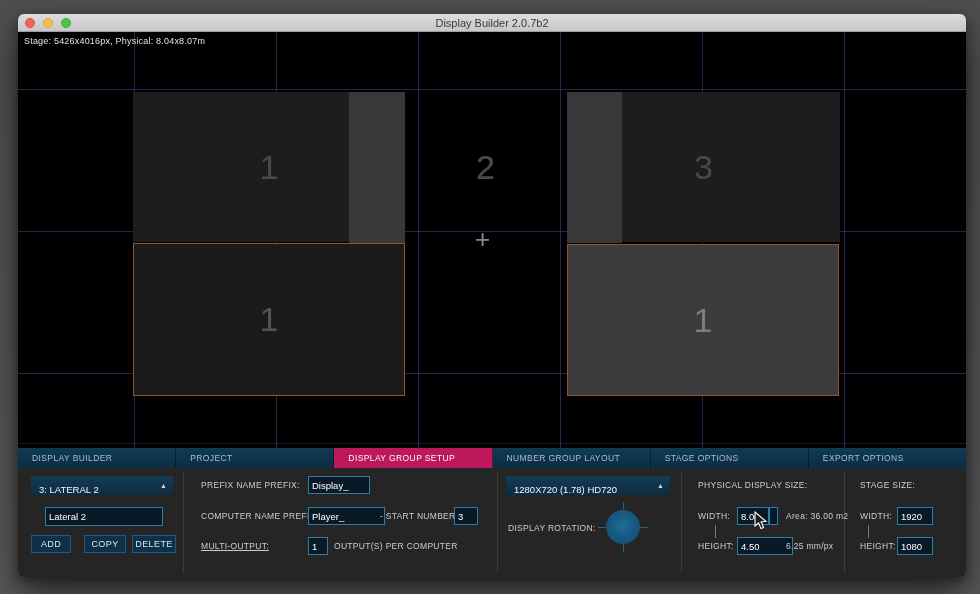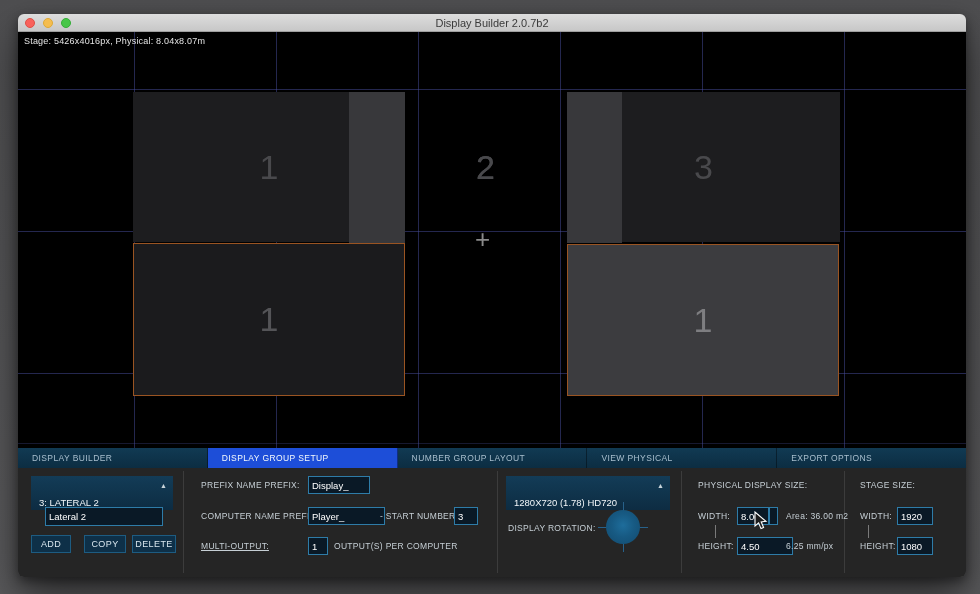--- a/index.html
+++ b/index.html
@@ -30,30 +30,30 @@
   .overlap{position:absolute;background:#38383b;}
   .sel{border:1px solid #9a5422;box-sizing:border-box;}
   .center-marker{position:absolute;font-size:26px;font-weight:200;color:#8a8a8a;line-height:1;}
   
   .tabbar{position:absolute;left:0;top:434px;width:948px;height:20px;display:flex;
           background:#0c2d42;}
   .tab{flex:1 1 0;font-size:8.5px;letter-spacing:.4px;color:#a9bfce;line-height:20px;
        padding-left:14px;box-sizing:border-box;background:linear-gradient(#103а52,#0c2d42);
        background:linear-gradient(#113a53,#0c2d42);border-right:1px solid rgba(0,0,0,.4);
        white-space:nowrap;overflow:hidden;}
-  .tab.active{background:#1d4ed8;color:#f4fafd;}
+  .tab.active{background:#be185d;color:#f4fafd;}
   
   .panel{position:absolute;left:0;top:454px;width:948px;height:109px;background:#252525;
          border-radius:0 0 6px 6px;}
   .vsep{position:absolute;top:3px;height:102px;width:1px;background:#3c3c3c;}
   .lbl{position:absolute;font-size:8.5px;color:#c6cfd5;letter-spacing:.3px;white-space:nowrap;}
   .tfield{position:absolute;background:#0a1926;border:1px solid #2e7ca8;color:#fff;
           font-size:9.5px;padding:0 3px;box-sizing:border-box;font-family:inherit;outline:none;}
   .dropdown{position:absolute;background:linear-gradient(#133c57,#0d2c42);color:#f2f6f9;
-            font-size:9.5px;line-height:19px;height:19px;padding:17px 8px;box-sizing:border-box;
+            font-size:9.5px;line-height:19px;height:19px;padding:4px 8px;box-sizing:border-box;
             white-space:nowrap;}
   .dropdown .caret{position:absolute;right:6px;top:0;font-size:7px;color:#c8d4da;}
   .btn{position:absolute;background:#0e3048;border:1px solid #1d5c82;color:#d8e6ee;
        font-size:9px;letter-spacing:.4px;text-align:center;line-height:16px;height:18px;
        box-sizing:border-box;font-family:inherit;padding:0;}
   .linkline{position:absolute;width:1px;height:13px;background:#7a7a7a;}
   .stepper{position:absolute;width:9px;height:18px;background:#0a1926;border:1px solid #2e7ca8;box-sizing:border-box;}
   
   .dial-cross-h{position:absolute;width:50px;height:1px;background:#27618a;}
   .dial-cross-v{position:absolute;width:1px;height:50px;background:#27618a;}
@@ -111,23 +111,24 @@
         <span class="num" style="color:#7e7e81">1</span>
       </div>
 
       <div class="center-marker" style="left:457px;top:194px;">+</div>
 
       <div class="stage-info">Stage: 5426x4016px, Physical: 8.04x8.07m</div>
     </div>
 
     <div class="tabbar">
       <div class="tab">DISPLAY BUILDER</div>
+      <div class="tab">PROJECT</div>
       <div class="tab active">DISPLAY GROUP SETUP</div>
       <div class="tab">NUMBER GROUP LAYOUT</div>
-      <div class="tab">VIEW PHYSICAL</div>
+      <div class="tab">STAGE OPTIONS</div>
       <div class="tab" style="border-right:none">EXPORT OPTIONS</div>
     </div>
 
     <div class="panel">
       <div class="vsep" style="left:165px"></div>
       <div class="vsep" style="left:479px"></div>
       <div class="vsep" style="left:663px"></div>
       <div class="vsep" style="left:826px"></div>
 
       <div class="dropdown" style="left:13px;top:8px;width:142px;">

